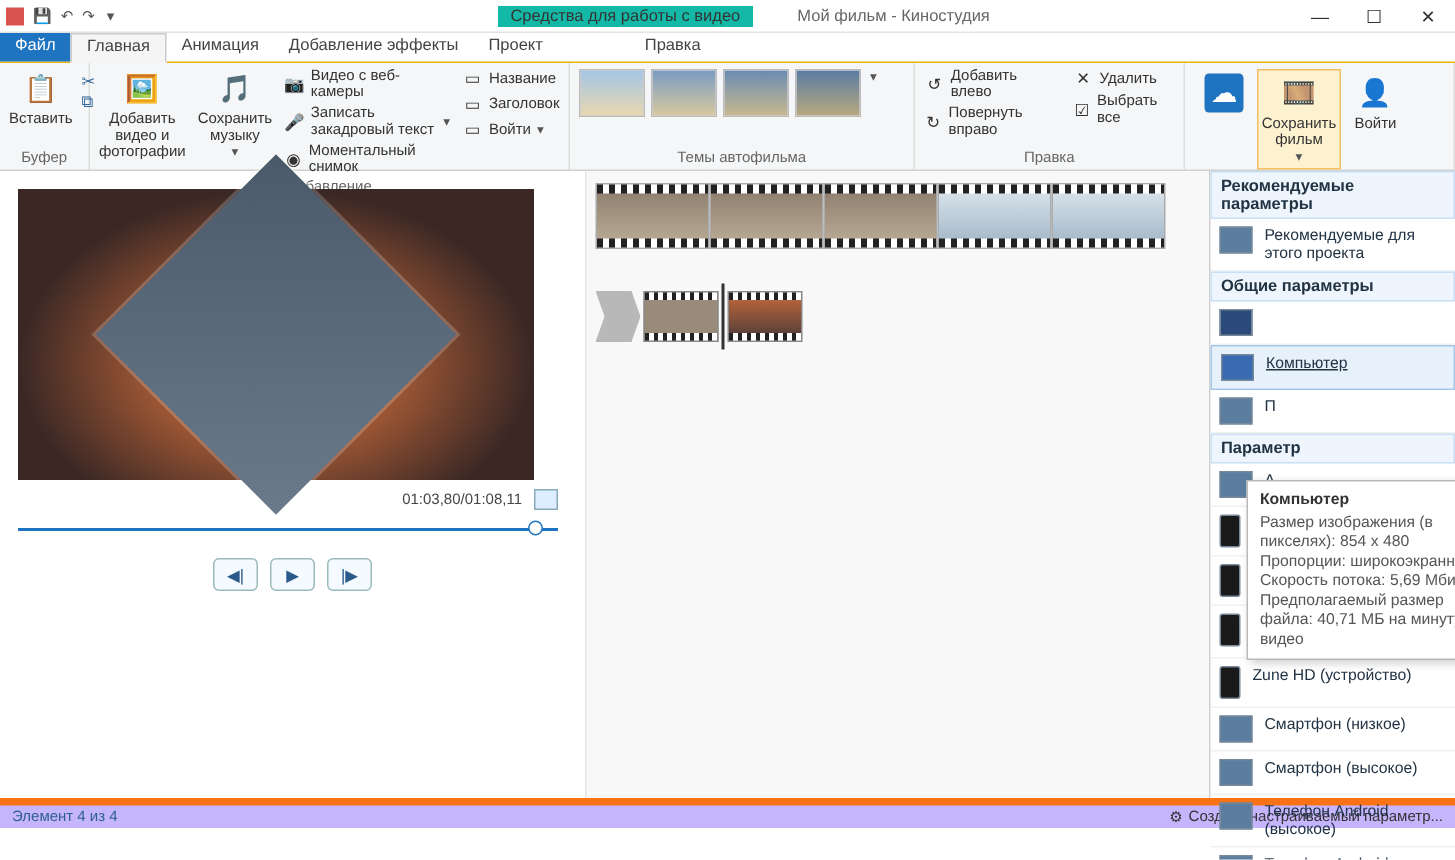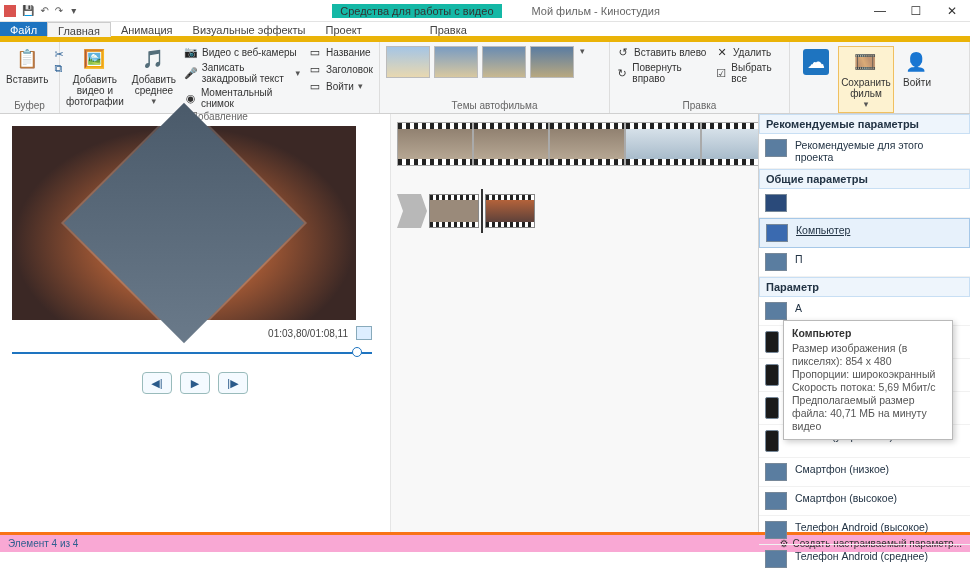--- a/index.html
+++ b/index.html
@@ -5,21 +5,21 @@
   * { box-sizing: border-box; margin: 0; padding: 0; font-family: "Segoe UI", Tahoma, sans-serif; }
   body { width: 970px; height: 573px; overflow: hidden; background: #fff; font-size: 11px; color: #333; }
   .titlebar { height: 22px; display: flex; align-items: center; background: #fff; border-bottom: 1px solid #e3e3e3; }
   .qat { display: flex; align-items: center; gap: 6px; padding: 0 4px; }
   .qat .appicon { width: 12px; height: 12px; background: #d9534f; }
   .qat span { font-size: 10px; color: #555; cursor: pointer; }
   .titlebar .context-tab { margin-left: 250px; background: #14b8a6; padding: 1px 8px; font-size: 11px; }
   .titlebar .title { margin-left: 30px; color: #666; }
   .winbtns { margin-left: auto; display: flex; }
   .winbtns div { width: 36px; height: 22px; display: flex; align-items: center; justify-content: center; font-size: 12px; color: #333; cursor: pointer; }
-  .tabbar { height: 20px; display: flex; border-bottom: 6px solid #eab308; background: #fff; }
+  .tabbar { height: 20px; display: flex; border-bottom: 1px solid #eab308; background: #fff; }
   .tab { padding: 2px 10px; font-size: 11px; color: #444; cursor: pointer; }
   .tab.file { background: #1e74c0; color: #fff; }
   .tab.active { background: #f5f5f5; border: 1px solid #ccc; border-bottom: 1px solid #f5f5f5; margin-bottom: -1px; }
   .ribbon { height: 72px; display: flex; background: #f5f6f7; border-bottom: 1px solid #d0d0d0; }
   .group { border-right: 1px solid #ddd; display: flex; flex-direction: column; padding: 2px 4px; }
   .group .body { flex: 1; display: flex; align-items: flex-start; gap: 4px; }
   .group .label { text-align: center; font-size: 10px; color: #666; padding-top: 1px; }
   .bigbtn { display: flex; flex-direction: column; align-items: center; width: 64px; text-align: center; font-size: 10px; line-height: 11px; cursor: pointer; padding: 2px; }
   .bigbtn .ico { width: 26px; height: 26px; margin-bottom: 2px; display: flex; align-items: center; justify-content: center; font-size: 18px; }
   .btncol { display: flex; flex-direction: column; gap: 1px; }
@@ -51,32 +51,32 @@
   .clip::before,.clip::after { content:""; position:absolute; left:0; right:0; height:6px; background:repeating-linear-gradient(90deg,#222 0 4px,#fff 4px 8px); }
   .clip::before{top:0}.clip::after{bottom:0}
   .clip.c1,.clip.c2,.clip.c3 { background:linear-gradient(#8a7a6a,#bdae9a); }
   .clip.c4,.clip.c5 { background:linear-gradient(#dfe8ef,#9fb4c5); }
   .strip2 { display:flex; padding: 20px 6px; gap:2px; align-items:center; }
   .chevron { width:30px; height:34px; background:#b8b8b8; clip-path: polygon(0 0,80% 0,100% 50%,80% 100%,0 100%,20% 50%); }
   .miniclip { width:50px; height:34px; border:1px solid #888; position:relative; }
   .miniclip::before,.miniclip::after{content:"";position:absolute;left:0;right:0;height:5px;background:repeating-linear-gradient(90deg,#222 0 3px,#fff 3px 6px);} .miniclip::before{top:0}.miniclip::after{bottom:0}
   .mc1{background:#9a8a7a}.mc2{background:linear-gradient(#c76a3a,#4a3a3a)}
   .playhead { width:2px; height:44px; background:#333; margin: -5px 0; }
-  .panel { position:absolute; right:0; top:0; width:212px; bottom:0; background:#fff; border-left:1px solid #d0d0d0; overflow:visible; }
+  .panel { position:absolute; right:0; top:0; width:164px; bottom:0; background:#fff; border-left:1px solid #d0d0d0; overflow:visible; }
   .panel .header { background:#eef5fc; border:1px solid #c8dff4; padding:3px 6px; font-size:11px; color:#234; font-weight:600; }
   .panel .item { display:flex; align-items:flex-start; gap:8px; padding:5px 6px; font-size:10.5px; color:#234; border-bottom:1px solid #f1f1f1; cursor:pointer; }
   .panel .item .ico { width:22px; height:18px; background:#5a7da0; border:1px solid #789; flex-shrink:0; }
   .panel .item.phone .ico { background:#1a1a1a; width:14px; height:22px; border-radius:2px; }
   .panel .item .u { text-decoration: underline; }
   .panel .item.sel { background:#e7f1fb; border:1px solid #a6c8e8; }
   .panel .item.trunc { white-space:nowrap; overflow:hidden; text-overflow:clip; }
   .tooltip { position:absolute; left:24px; top:206px; width:170px; background:#fff; border:1px solid #b9b9b9; box-shadow:2px 2px 6px rgba(0,0,0,.2); padding:6px 8px; font-size:10.5px; z-index:20; }
   .tooltip .tt-title { font-weight:600; margin-bottom:3px; }
   .tooltip .tt-body { color:#555; line-height:13px; }
-  .statusbar { height:20px; border-top:3px solid #f97316; background:#f9a8d4; display:flex; align-items:center; padding:0 8px; font-size:10px; color:#2f5f8f; }
+  .statusbar { height:20px; border-top:5px solid #f97316; background:#c4b5fd; display:flex; align-items:center; padding:0 8px; font-size:10px; color:#2f5f8f; }
   .statusbar .right-st { margin-left:auto; color:#333; display:flex; align-items:center; gap:4px; cursor:pointer;}
   .dd::after{content:" ▾"; font-size:9px; color:#555;}
   .drop { font-size:9px; color:#555; cursor:pointer; padding:0 2px;}
 </style>
 </head>
 <body>
 
 <div class="titlebar">
   <div class="qat">
     <div class="appicon"></div>
@@ -91,21 +91,21 @@
     <div>—</div>
     <div>☐</div>
     <div>✕</div>
   </div>
 </div>
 
 <div class="tabbar">
   <div class="tab file">Файл</div>
   <div class="tab active">Главная</div>
   <div class="tab">Анимация</div>
-  <div class="tab">Визуальные эффекты</div>
+  <div class="tab">Добавление эффекты</div>
   <div class="tab">Проект</div>
   <div class="tab" style="margin-left:48px">Правка</div>
 </div>
 
 <div class="ribbon">
   <div class="group" style="width:60px">
     <div class="body">
       <div class="bigbtn">
         <div class="ico">📋</div>
         <span>Вставить</span>
@@ -119,21 +119,21 @@
   </div>
 
   <div class="group" style="width:320px">
     <div class="body">
       <div class="bigbtn" style="width:78px">
         <div class="ico">🖼️</div>
         <span>Добавить видео и фотографии</span>
       </div>
       <div class="bigbtn dd" style="width:60px">
         <div class="ico">🎵</div>
-        <span>Добавить среднее</span>
+        <span>Сохранить музыку</span>
       </div>
       <div class="btncol">
         <div class="smbtn">
             <div class="ico">📷</div>
             <span>Видео с веб-камеры</span>
           </div>
         <div class="smbtn dd">
             <div class="ico">🎤</div>
             <span>Записать закадровый текст</span>
           </div>
@@ -169,21 +169,21 @@
       <span class="drop">▾</span>
     </div>
     <div class="label">Темы автофильма</div>
   </div>
 
   <div class="group" style="width:180px">
     <div class="body">
       <div class="btncol">
         <div class="smbtn">
             <div class="ico">↺</div>
-            <span>Вставить влево</span>
+            <span>Добавить влево</span>
           </div>
         <div class="smbtn">
             <div class="ico">↻</div>
             <span>Повернуть вправо</span>
           </div>
       </div>
       <div class="btncol">
         <div class="smbtn">
             <div class="ico">✕</div>
             <span>Удалить</span>

